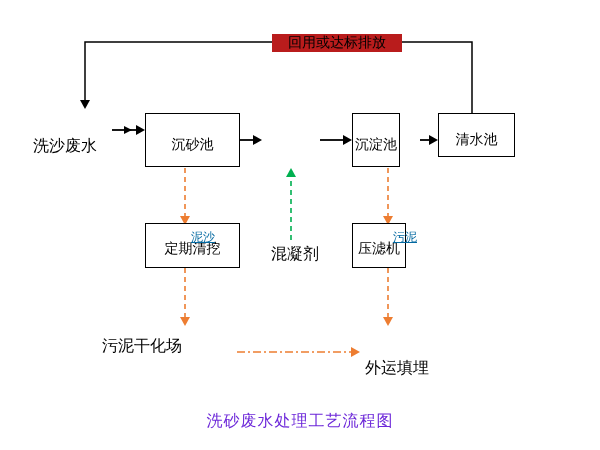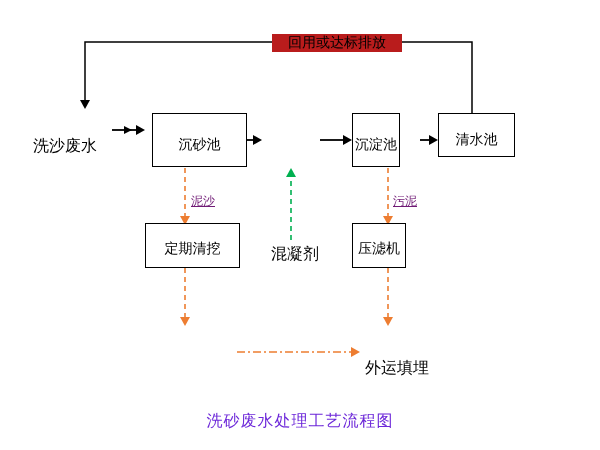--- a/index.html
+++ b/index.html
@@ -27,23 +27,24 @@
   }
   .lbl {
     position: absolute;
     font-size: 16px;
     color: #000000;
     white-space: nowrap;
   }
   .tag {
     position: absolute;
     font-size: 12px;
-    color: #701a75;
+    color: #0369a1;
     text-decoration: underline;
     white-space: nowrap;
+    margin-top: 36px;
   }
   .reuse-lbl {
     position: absolute;
     left: 272px;
     top: 34px;
     width: 130px;
     background: #b91c1c;
     text-align: center;
     font-size: 14px;
     color: #000000;
@@ -53,21 +54,21 @@
     position: absolute;
     left: 0;
     top: 411px;
     width: 100%;
     text-align: center;
     font-size: 16px;
     color: #6d28d9;
     letter-spacing: 1px;
   }
   
-  #box-grit          { left: 152px; top: 113px; width: 95px; height: 54px; }
+  #box-grit          { left: 145px; top: 113px; width: 95px; height: 54px; }
   #box-coagulation   { left: 262px; top: 113px; width: 58px; height: 54px; }
   #box-sedimentation { left: 352px; top: 113px; width: 48px; height: 54px; }
   #box-clearwater    { left: 438px; top: 113px; width: 77px; height: 44px; }
   #box-dredging      { left: 145px; top: 223px; width: 95px; height: 45px; padding-top: 6px; }
   #box-press         { left: 352px; top: 223px; width: 54px; height: 45px; padding-top: 6px; }
   
   #lbl-influent  { left: 33px;  top: 136px; }
   #lbl-sediment  { left: 191px; top: 193px; }
   #lbl-sludge    { left: 393px; top: 193px; }
   #lbl-coagulant { left: 271px; top: 244px; }
@@ -126,16 +127,17 @@
   <div class="box" id="box-sedimentation">沉淀池</div>
   <div class="box" id="box-clearwater">清水池</div>
   <div class="box" id="box-dredging">定期清挖</div>
   <div class="box" id="box-press">压滤机</div>
 
   <div class="lbl" id="lbl-influent">洗沙废水</div>
   <div class="reuse-lbl">回用或达标排放</div>
   <div class="tag" id="lbl-sediment">泥沙</div>
   <div class="tag" id="lbl-sludge">污泥</div>
   <div class="lbl" id="lbl-coagulant">混凝剂</div>
+  <div class="lbl" id="lbl-drying">污泥干化场</div>
   <div class="lbl" id="lbl-landfill">外运填埋</div>
 
   <div class="diagram-title">洗砂废水处理工艺流程图</div>
 </div>
 
 </body></html>

